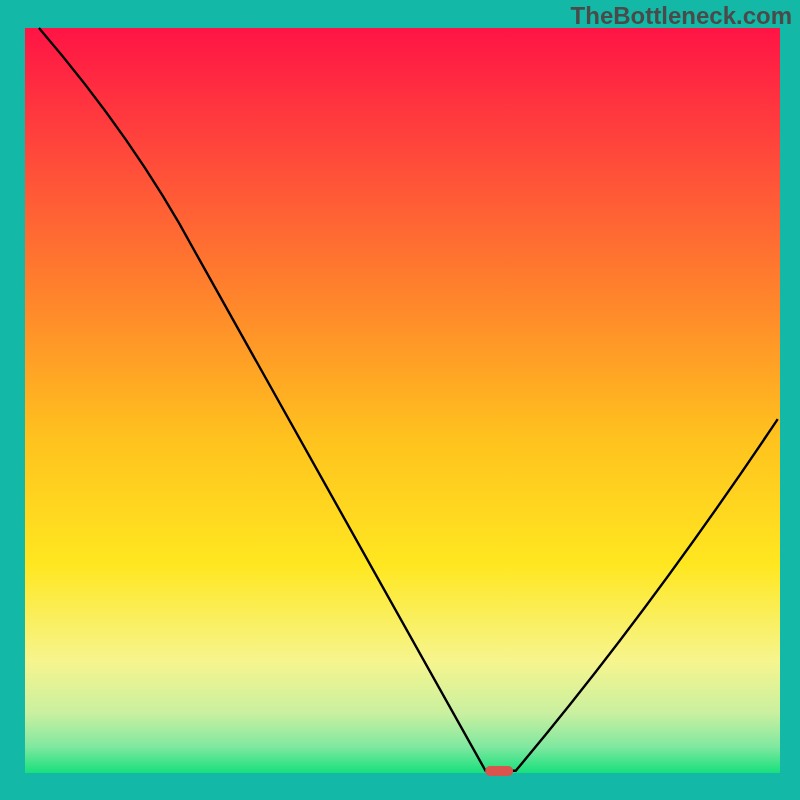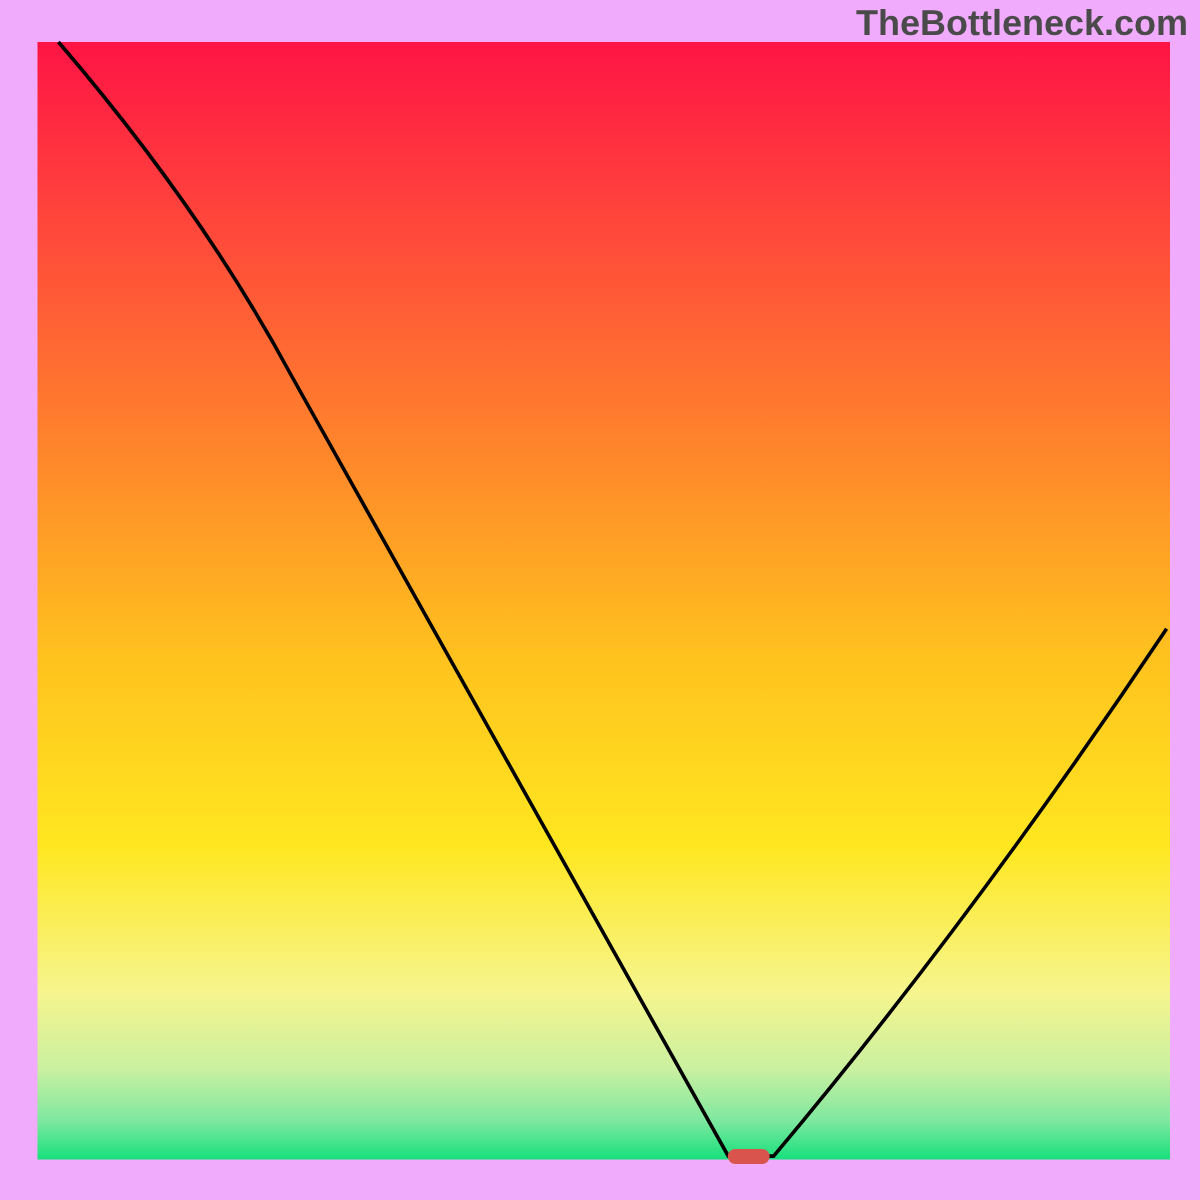--- a/index.html
+++ b/index.html
@@ -7,21 +7,21 @@
     padding: 0;
     width: 800px;
     height: 800px;
     background: #000;
     overflow: hidden;
   }
   .wrap {
     position: relative;
     width: 800px;
     height: 800px;
-    background: #f0abfc;
+    background: #14b8a6;
   }
   .watermark {
     position: absolute;
     top: 2px;
     right: 8px;
     color: #4a4a4a;
     font-family: Arial, Helvetica, sans-serif;
     font-size: 24px;
     font-weight: bold;
     z-index: 20;

